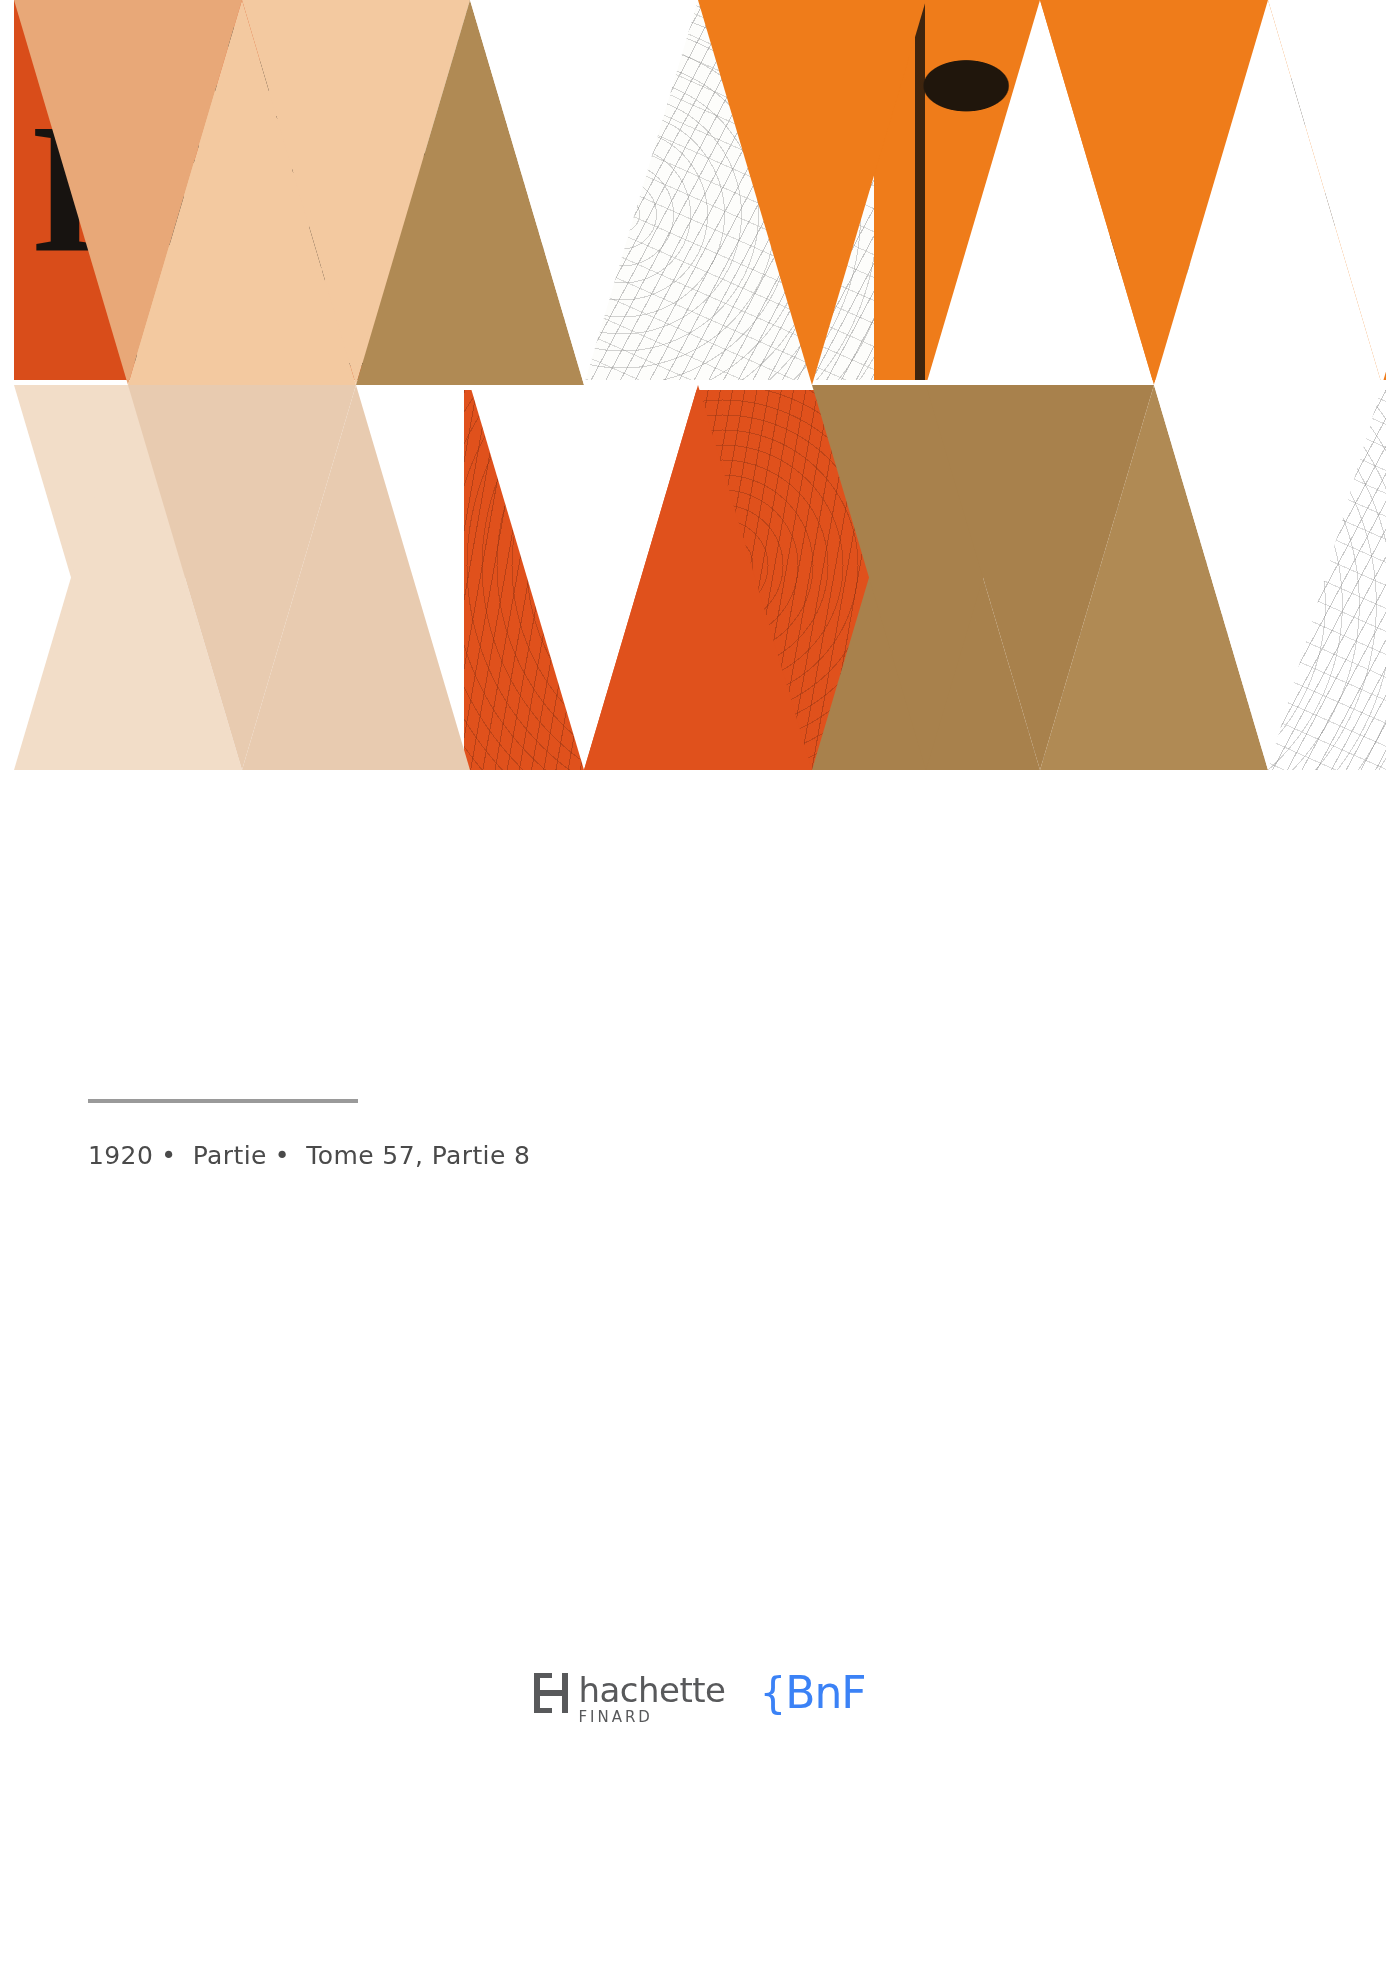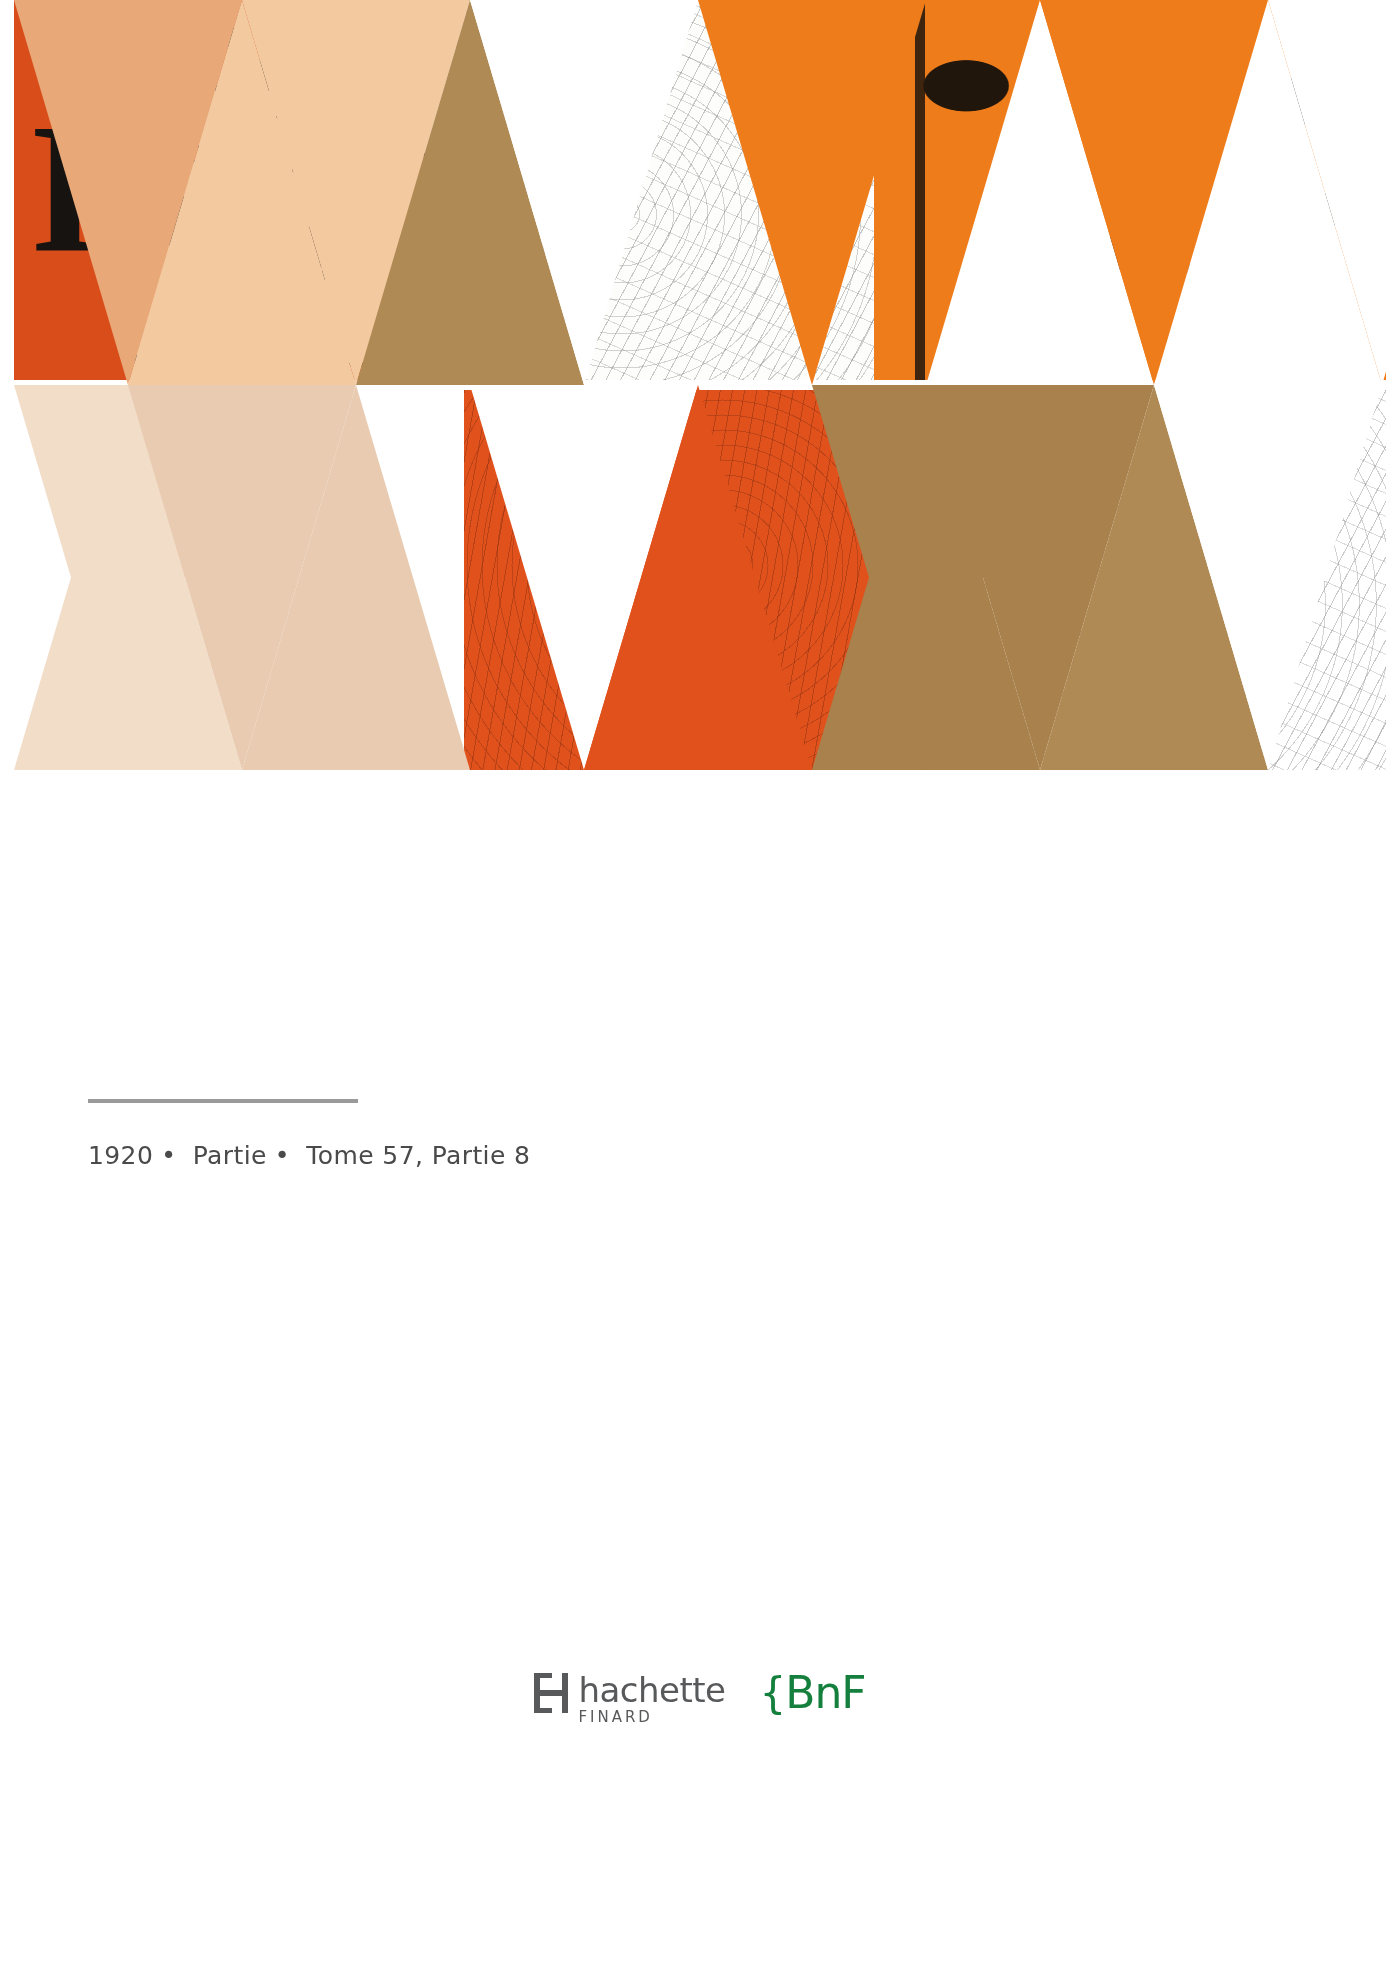--- a/index.html
+++ b/index.html
@@ -270,21 +270,21 @@
   .hachette-sub {
     font-family: "DejaVu Sans", sans-serif;
     font-size: 15px;
     color: #58595b;
     letter-spacing: 3px;
     margin-top: 3px;
   }
   .bnf {
     font-family: "DejaVu Sans", sans-serif;
     font-size: 44px;
-    color: #15803d;
+    color: #3b82f6;
     letter-spacing: -1px;
   }
   .bnf .brace {
     font-size: 42px;
   }
 </style>
 </head>
 <body>
 
 <div class="page">

